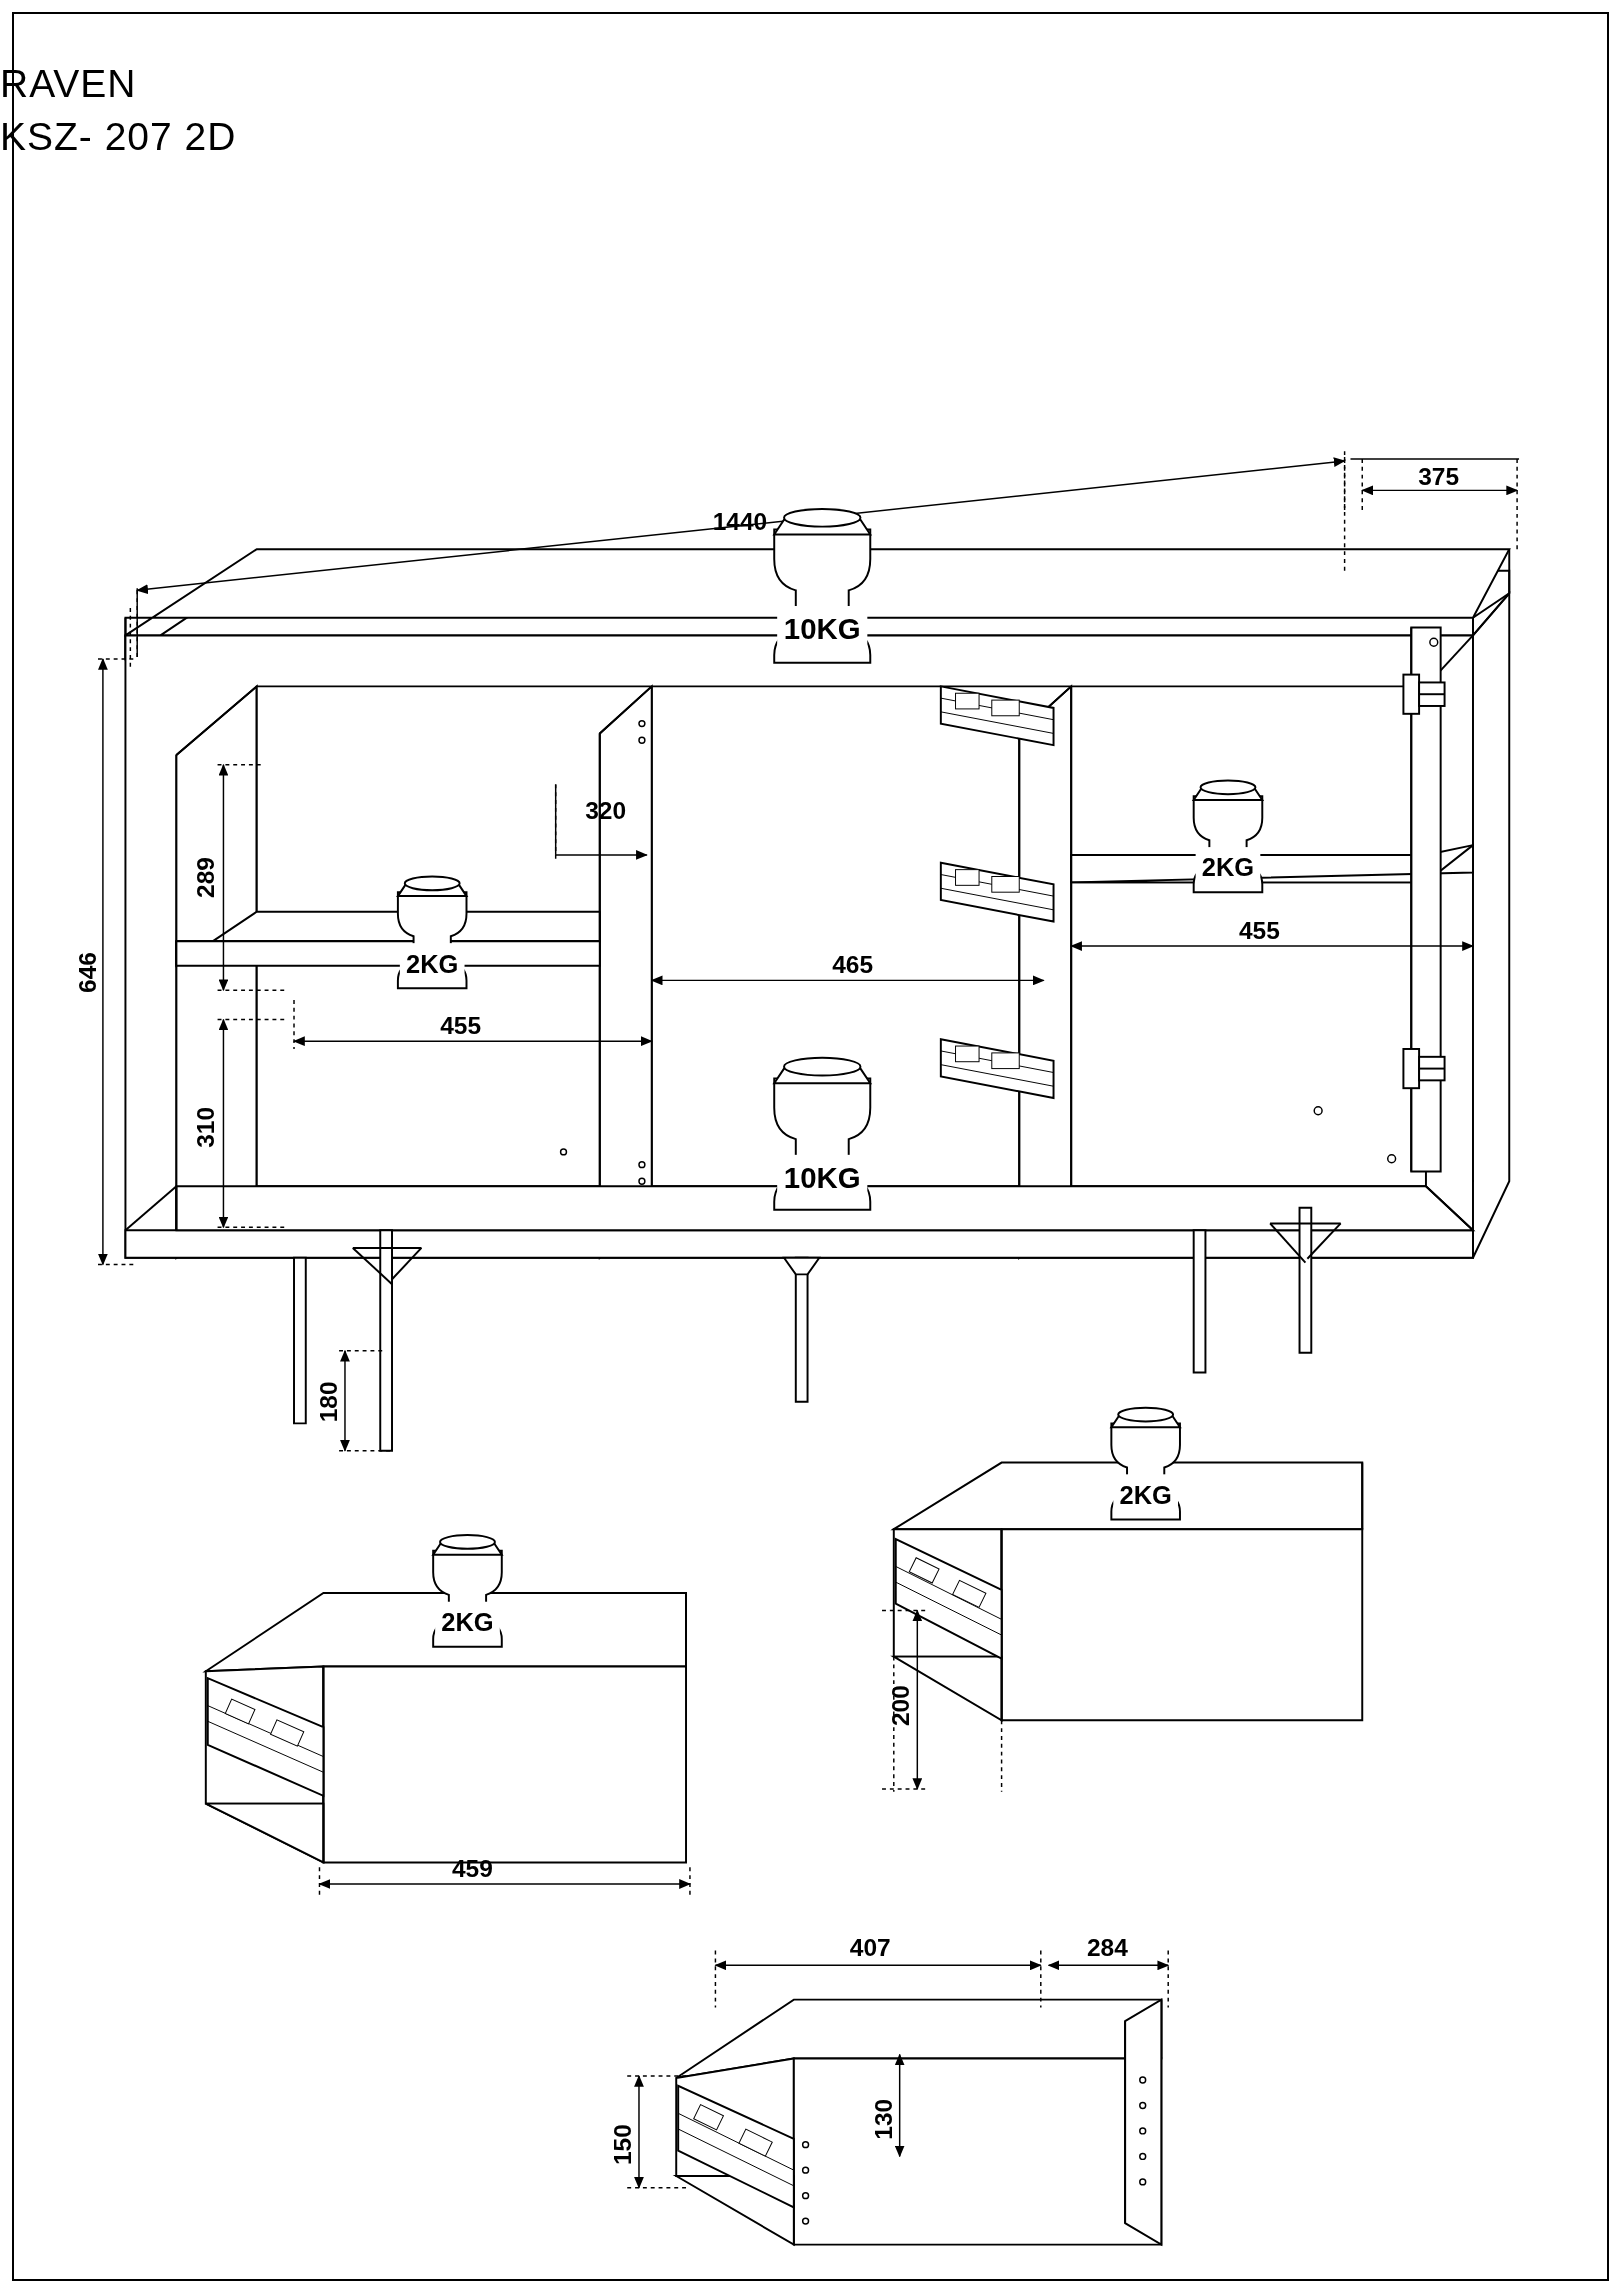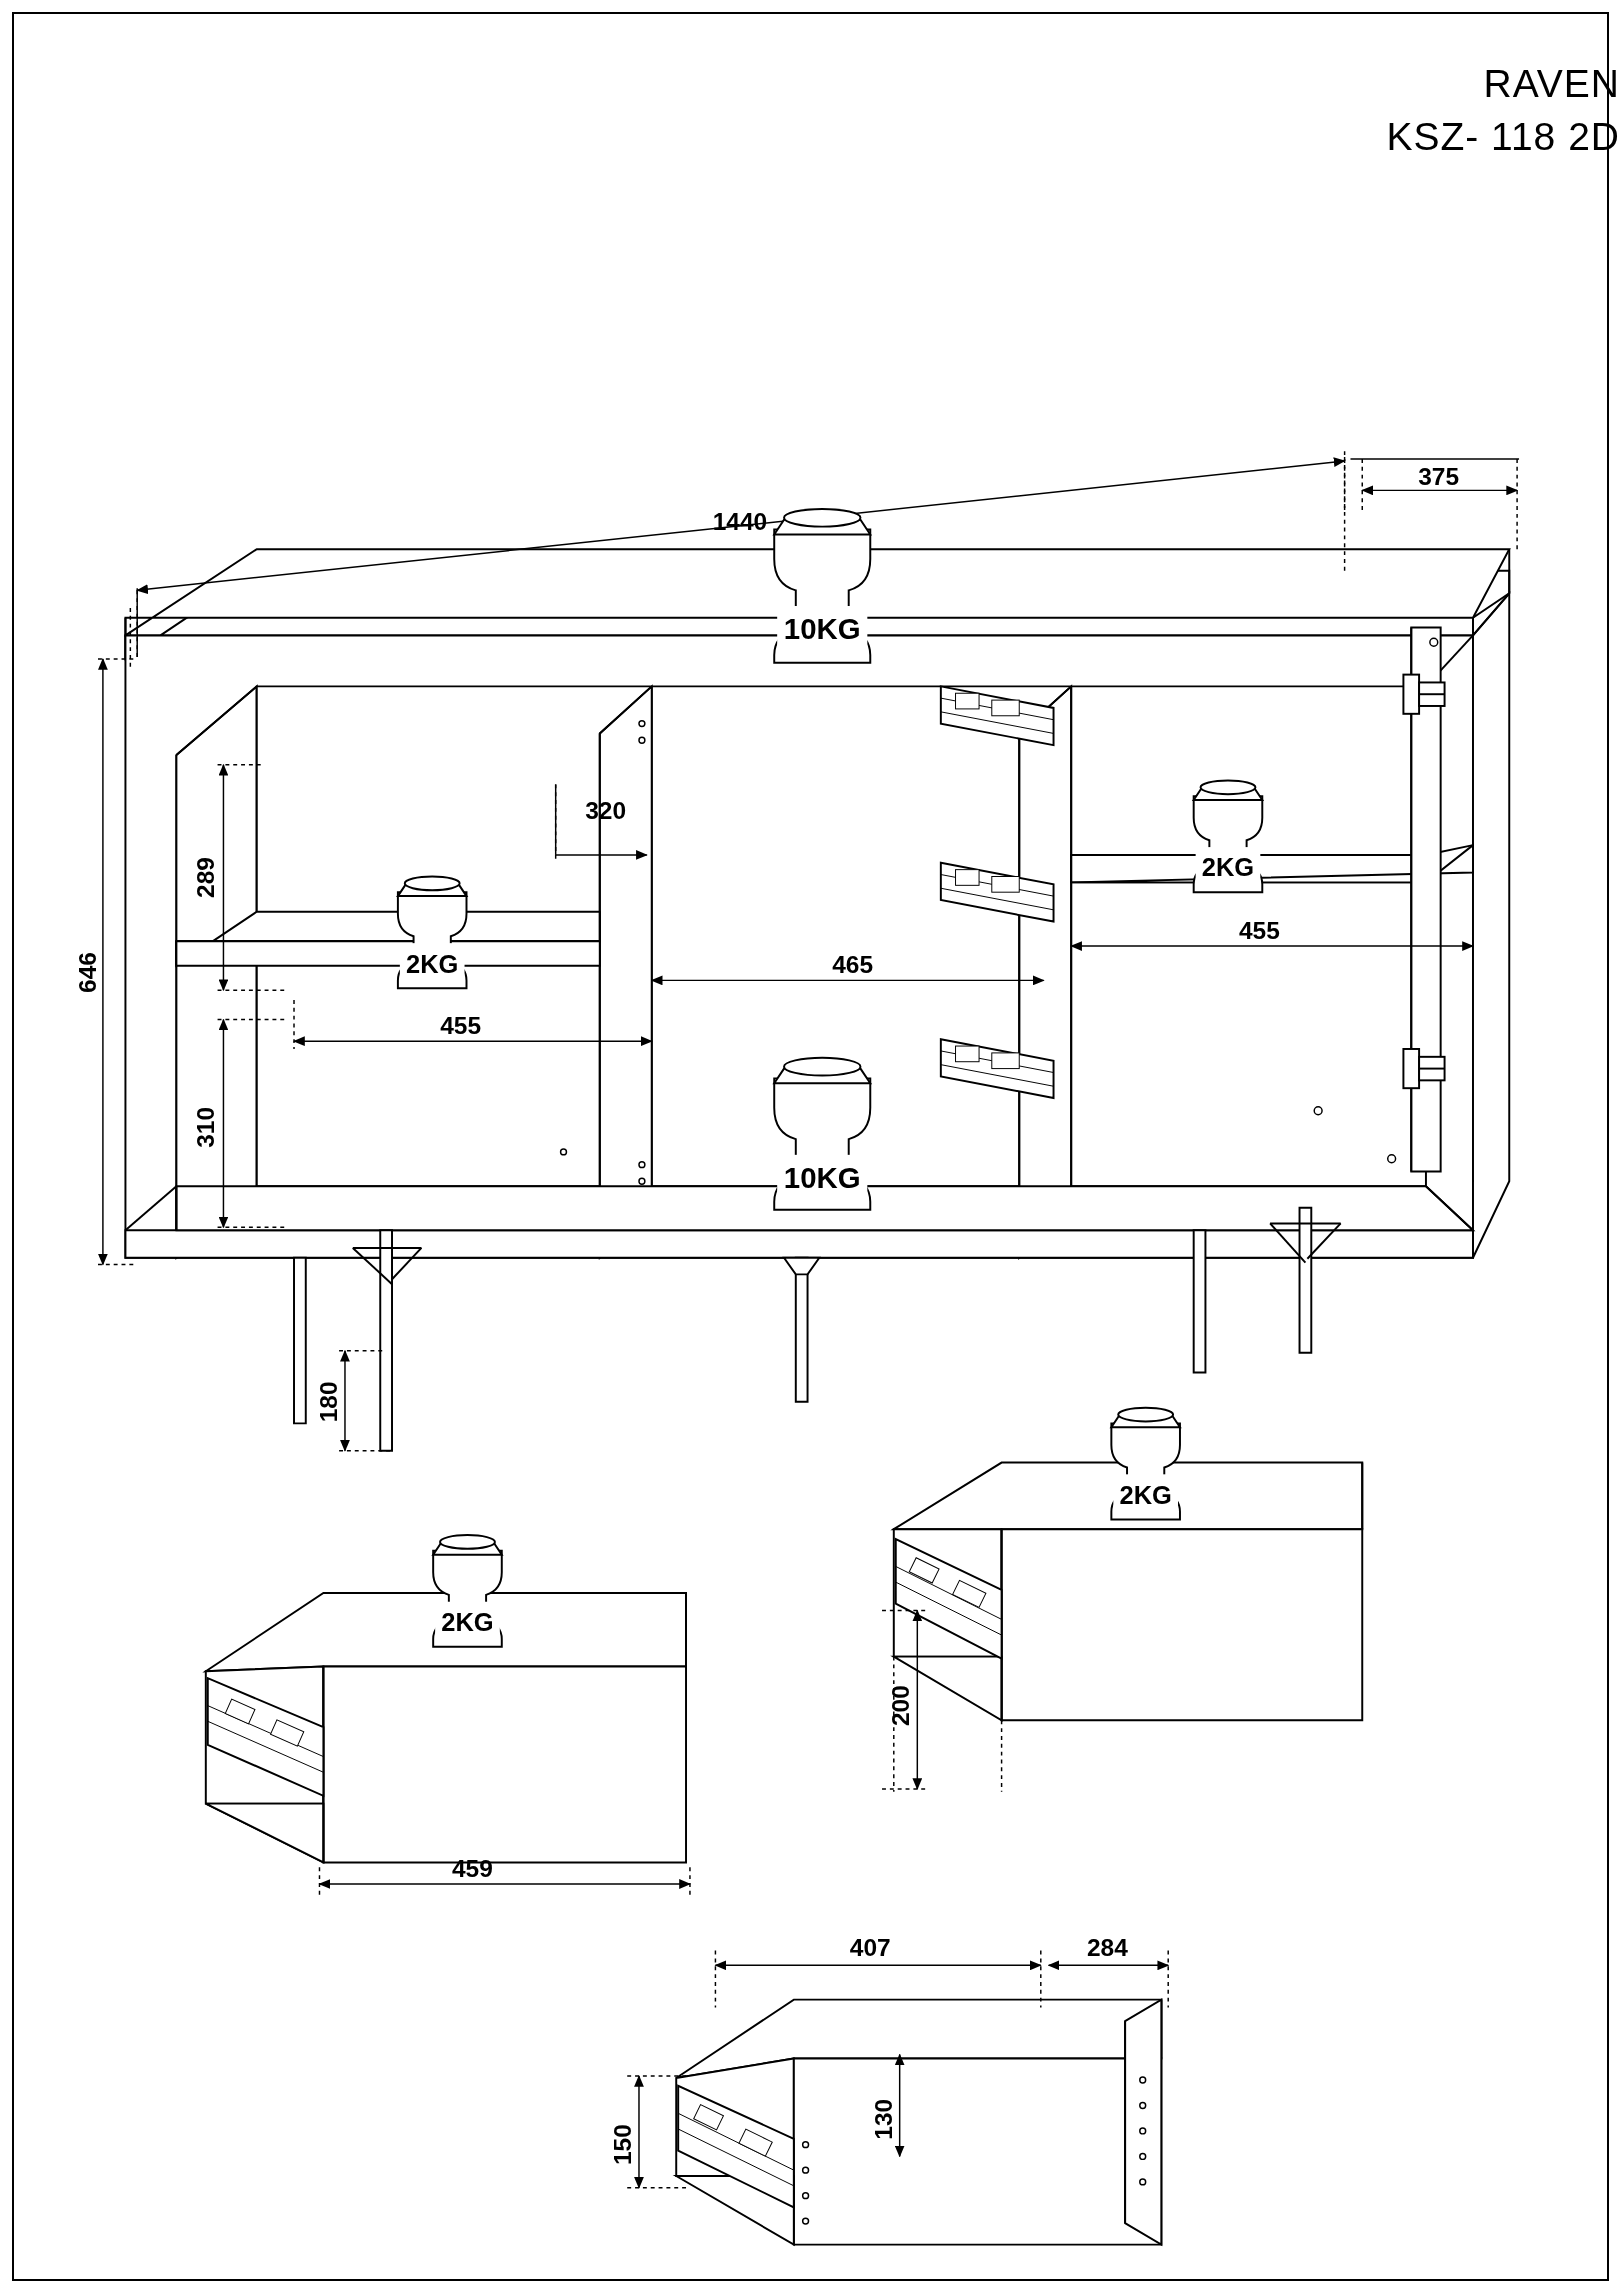--- a/index.html
+++ b/index.html
@@ -1,35 +1,35 @@
 <!DOCTYPE html>
 <html><head>
 <meta charset="utf-8">
 <style>
   html,body{margin:0;padding:0;background:#ffffff;}
   body{width:1620px;height:2293px;font-family:"Liberation Sans",sans-serif;color:#000;}
   #sheet{position:relative;width:1620px;height:2293px;overflow:hidden;}
   .frame{position:absolute;left:11.8px;top:11.8px;width:1597px;height:2269px;border:2px solid #000;box-sizing:border-box;}
-  .title{position:absolute;left:0;right:0;top:57px;text-align:right;}
+  .title{position:absolute;left:0;right:0;top:57px;text-align:left;}
   .title .l1{font-size:39px;letter-spacing:1px;line-height:53px;}
   .title .l2{font-size:39px;letter-spacing:1px;line-height:53px;}
   svg{position:absolute;left:0;top:0;}
   .dim{font-family:"Liberation Sans",sans-serif;font-weight:bold;font-size:25px;}
   .kg{font-family:"Liberation Sans",sans-serif;font-weight:bold;}
 </style>
 </head>
 <body>
 
 <div id="sheet">
 
   <div class="frame"></div>
 
   <div class="title">
     <div class="l1">RAVEN</div>
-    <div class="l2">KSZ- 118 2D</div>
+    <div class="l2">KSZ- 207 2D</div>
   </div>
 
   <svg width="1620" height="2293" viewBox="0 0 1653 2339">
     <defs>
       <marker id="ar" markerWidth="12" markerHeight="10" refX="11" refY="5" orient="auto" markerUnits="userSpaceOnUse">
         <path d="M0,0 L12,5 L0,10 z" fill="#000"></path>
       </marker>
       <marker id="arS" markerWidth="12" markerHeight="10" refX="1" refY="5" orient="auto" markerUnits="userSpaceOnUse">
         <path d="M12,0 L0,5 L12,10 z" fill="#000"></path>
       </marker>

